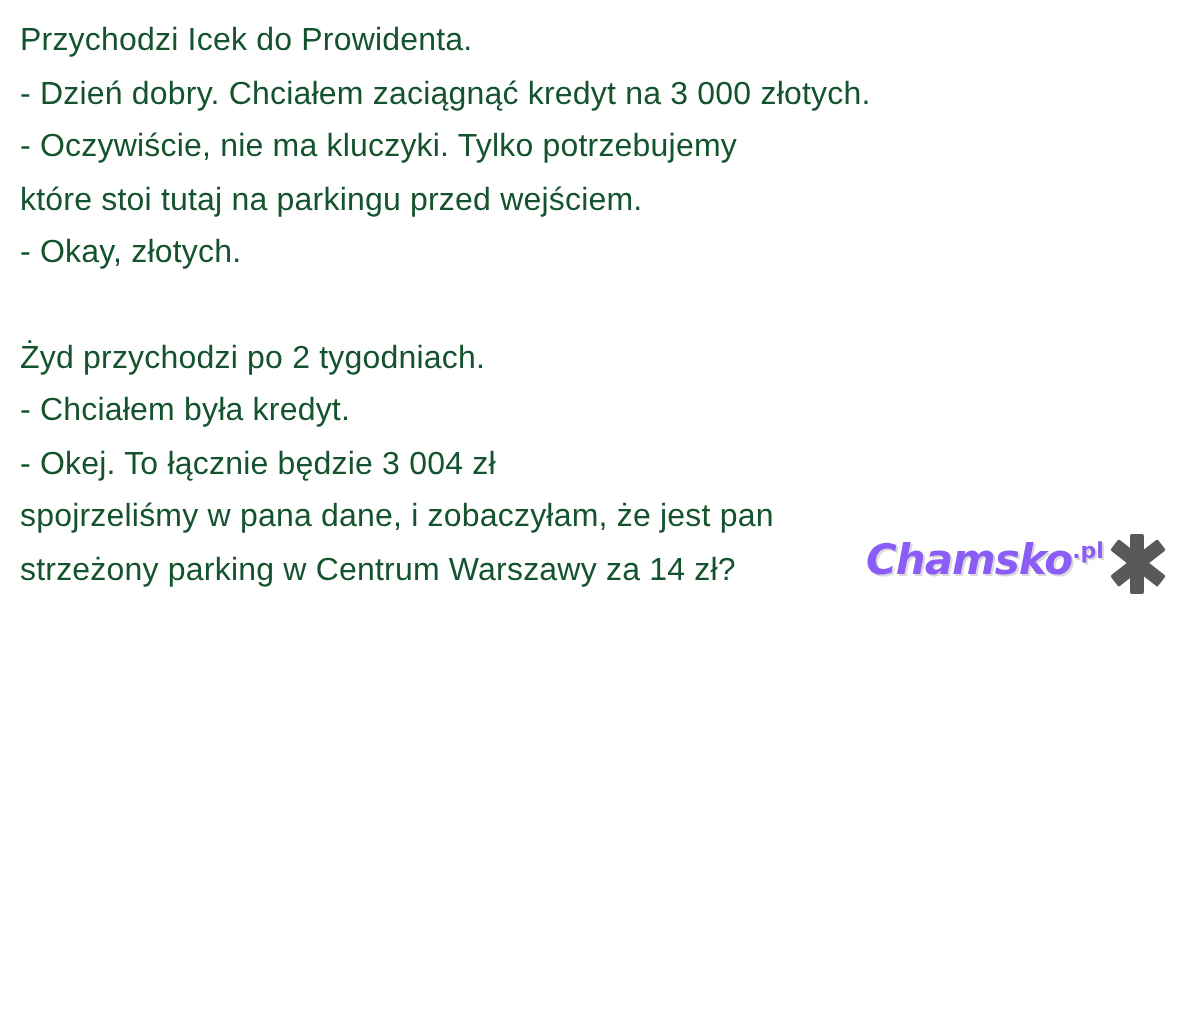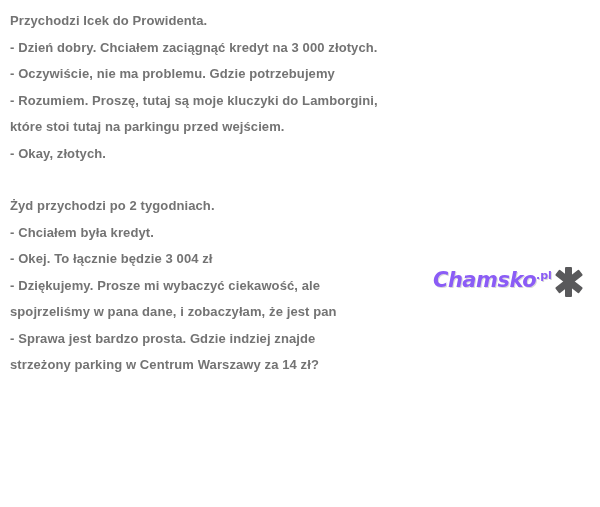--- a/index.html
+++ b/index.html
@@ -18,26 +18,26 @@
     position: relative;
     width: 600px;
     height: 507px;
     box-sizing: border-box;
     padding: 8px 10px 0 10px;
   }
   .joke-block {
     margin: 0;
   }
   .line {
-    font-size: 13px;
+    font-size: 16px;
     line-height: 26.5px;
-    font-weight: bold;
+    font-weight: normal;
     letter-spacing: 0.1px;
     white-space: pre-wrap;
-    color: #737373;
+    color: #14532d;
   }
   .gap {
     height: 26px;
   }
   .watermark {
     position: absolute;
     right: 12px;
     top: 263px;
     width: 155px;
     height: 40px;
@@ -95,35 +95,32 @@
   }
 </style>
 </head>
 <body>
 
 <div class="page">
 
   <div class="joke-block">
     <div class="line">Przychodzi Icek do Prowidenta.</div>
     <div class="line">- Dzień dobry. Chciałem zaciągnąć kredyt na 3 000 złotych.</div>
-    <div class="line">- Oczywiście, nie ma problemu. Gdzie potrzebujemy</div>
-    <div class="line">- Rozumiem. Proszę, tutaj są moje kluczyki do Lamborgini,</div>
+    <div class="line">- Oczywiście, nie ma kluczyki. Tylko potrzebujemy</div>
     <div class="line">które stoi tutaj na parkingu przed wejściem.</div>
     <div class="line">- Okay, złotych.</div>
   </div>
 
   <div class="gap"></div>
 
   <div class="joke-block">
     <div class="line">Żyd przychodzi po 2 tygodniach.</div>
     <div class="line">- Chciałem była kredyt.</div>
     <div class="line">- Okej. To łącznie będzie 3 004 zł</div>
-    <div class="line">- Dziękujemy. Prosze mi wybaczyć ciekawość, ale</div>
     <div class="line">spojrzeliśmy w pana dane, i zobaczyłam, że jest pan</div>
-    <div class="line">- Sprawa jest bardzo prosta. Gdzie indziej znajde</div>
     <div class="line">strzeżony parking w Centrum Warszawy za 14 zł?</div>
   </div>
 
   <div class="watermark">
     <div class="wm-text"><span>Chamsko</span><span class="wm-pl">.pl</span></div>
     <div class="wm-mark">
       <span class="wm-b1"></span>
       <span class="wm-b2"></span>
       <span class="wm-b3"></span>
     </div>

